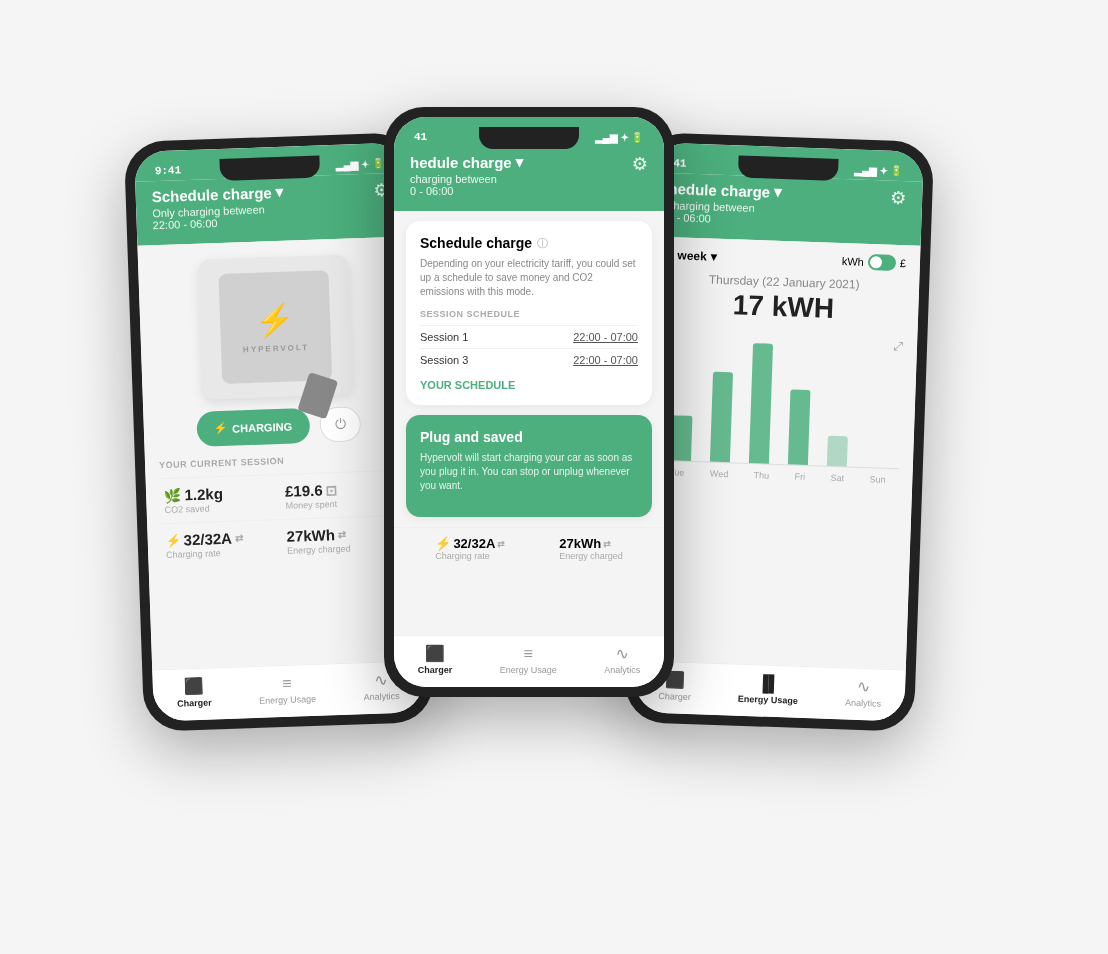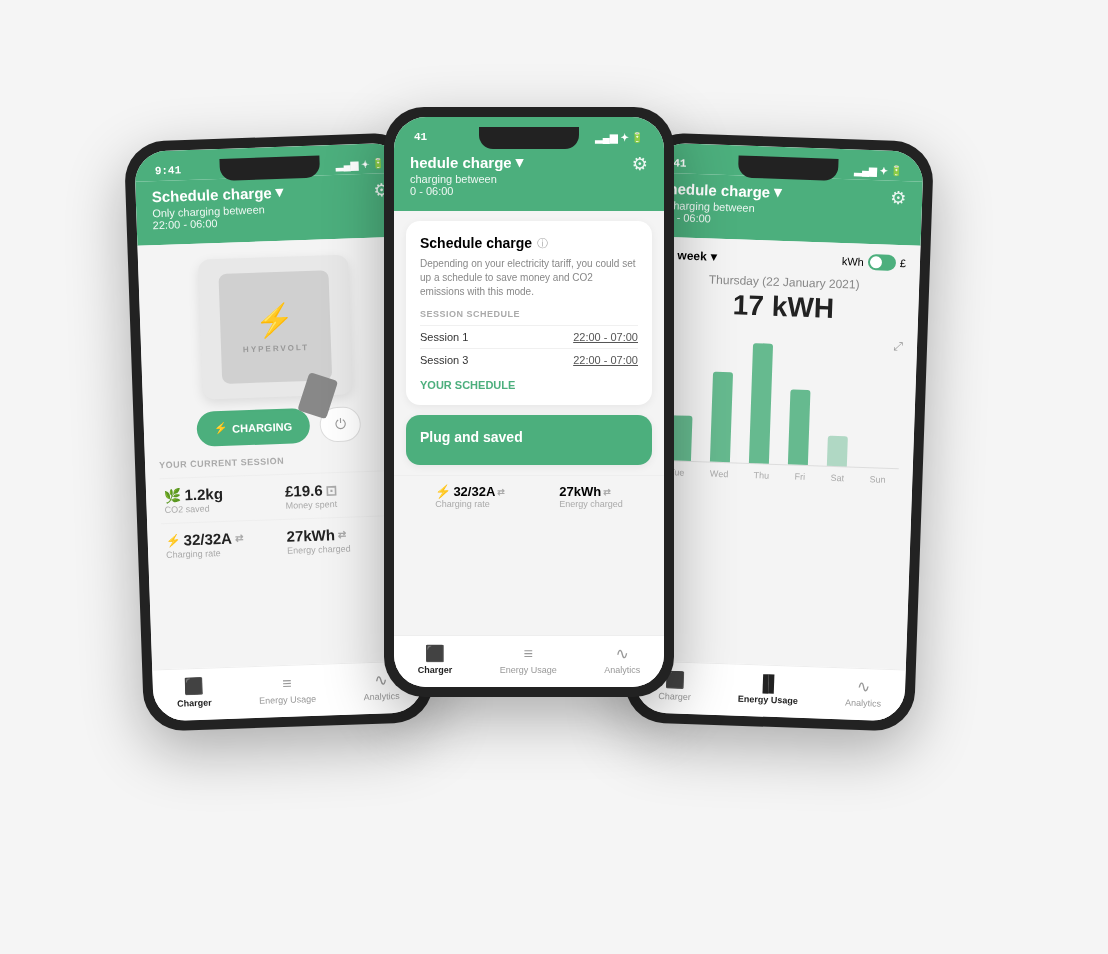--- a/index.html
+++ b/index.html
@@ -473,20 +473,21 @@
           </div>
           <div class="schedule-row">
             <span class="schedule-row-name">Session 3</span>
             <span class="schedule-row-time">22:00 - 07:00</span>
           </div>
           <span class="edit-link">YOUR SCHEDULE</span>
         </div>
 
         <div class="card card-green">
           <div class="card-title">Plug and saved</div>
+          <div class="card-desc">Hypervolt will start charging your car as soon as you plug it in. You can stop or unplug whenever you want.</div>
         </div>
 
         <div style="display:flex; justify-content:space-around; padding:8px 14px; background:#f4f4f4; border-top:1px solid #eee;">
           <div>
             <div style="font-size:13px; font-weight:700; display:flex; align-items:center; gap:2px;">
               <span style="color:#f0a500;">⚡</span>
               <span>32/32A</span>
               <span style="font-size:9px; color:#aaa;">⇄</span>
             </div>
             <div style="font-size:9px; color:#aaa;">Charging rate</div>

